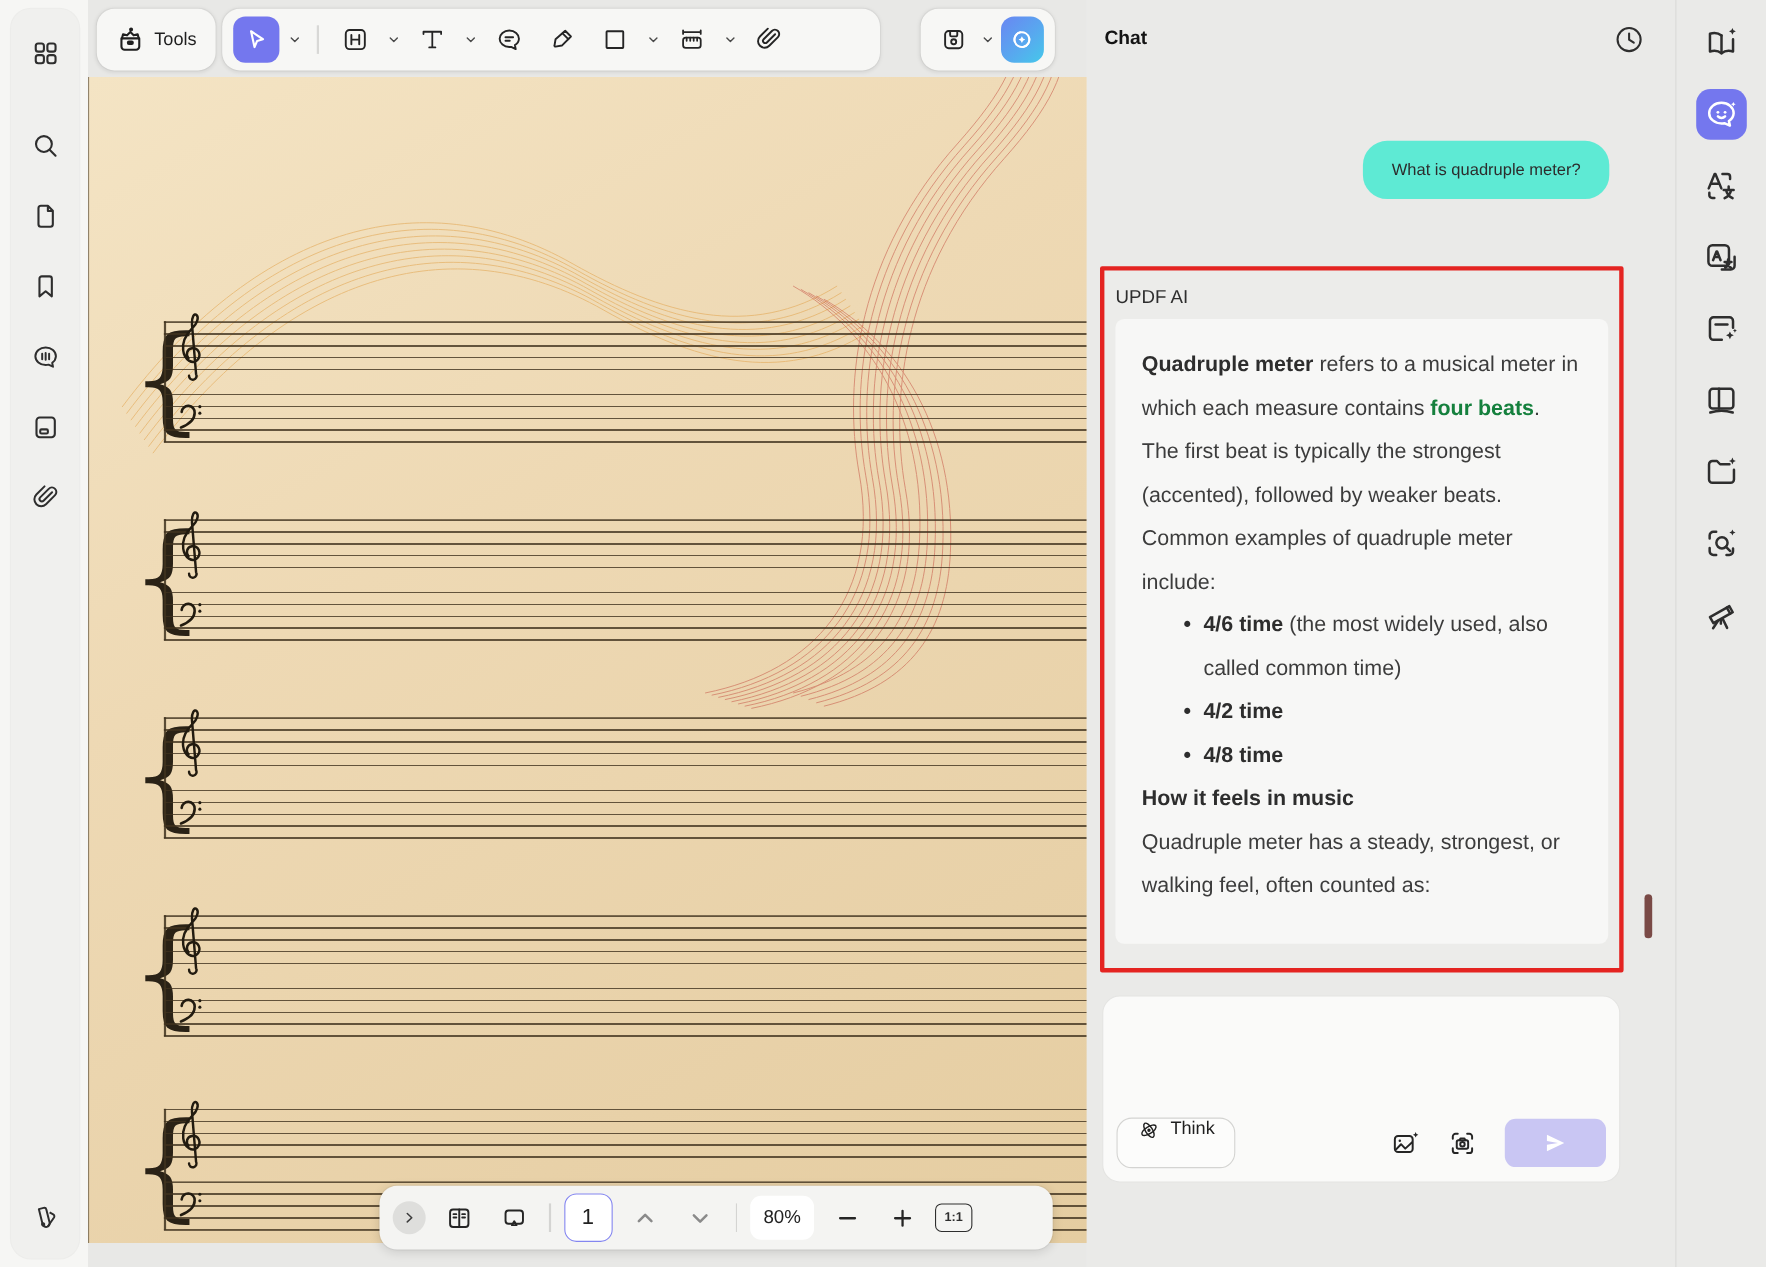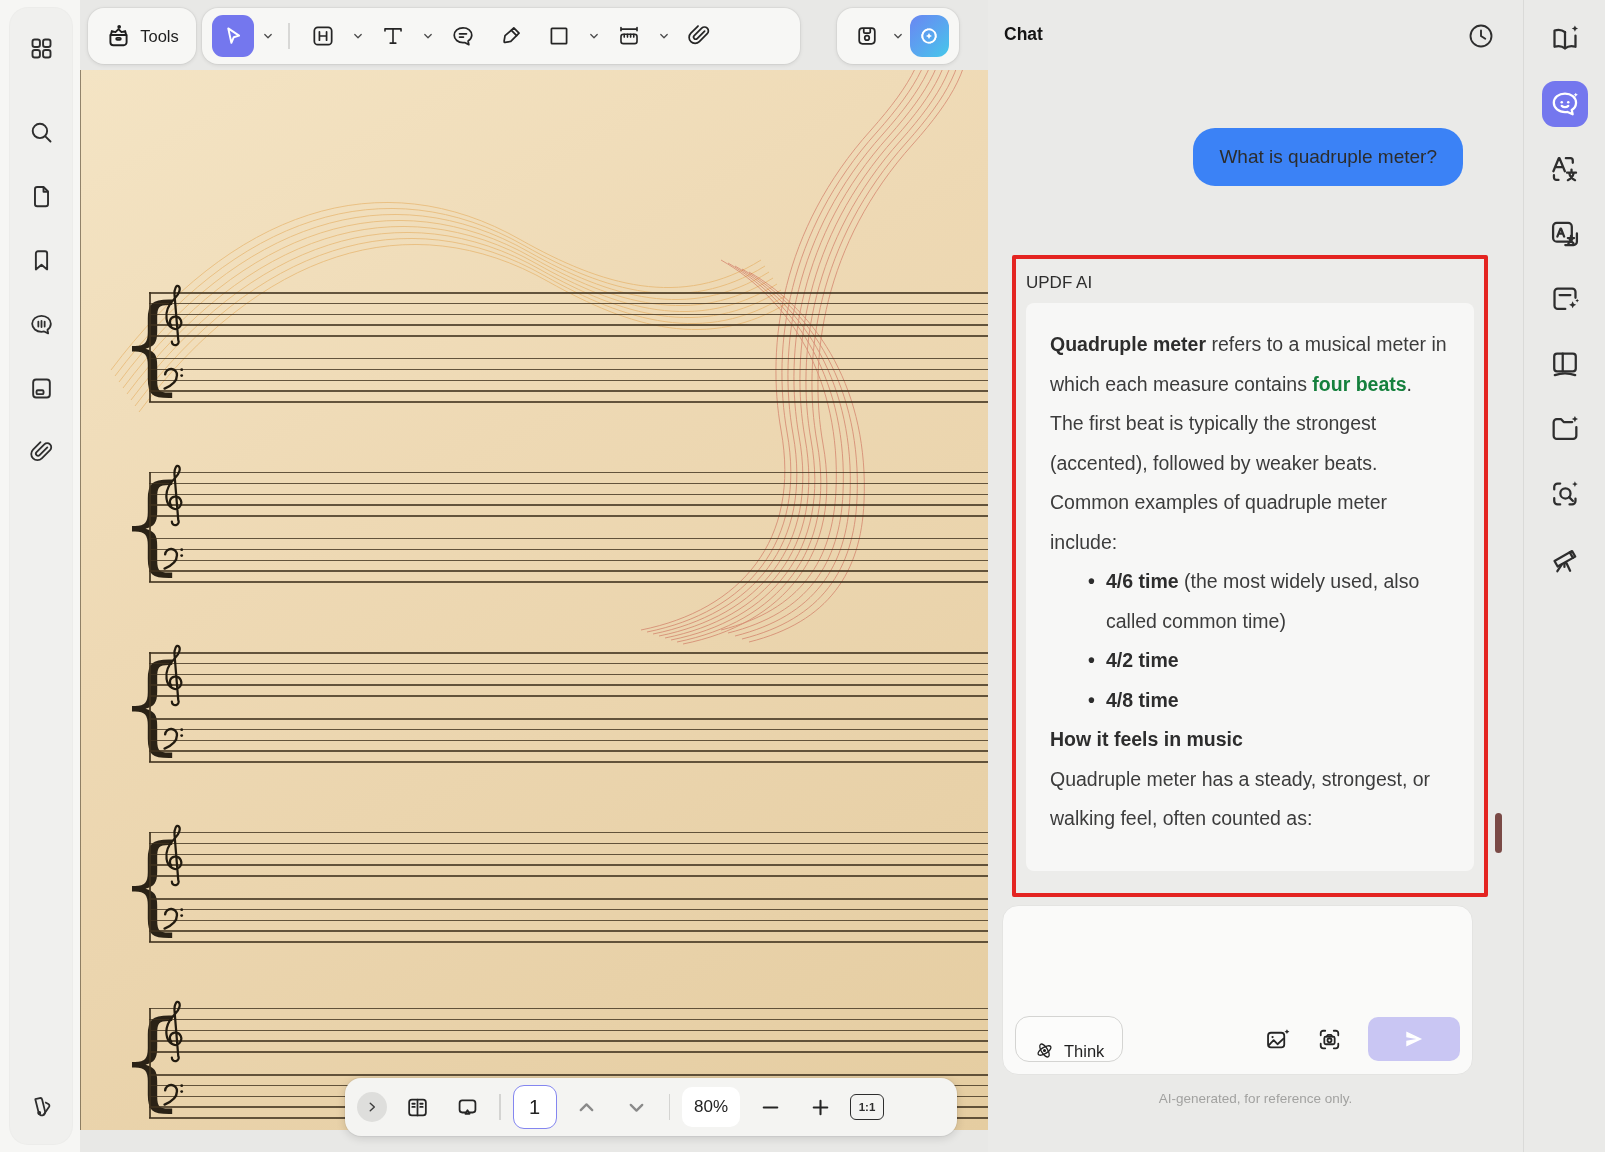--- a/index.html
+++ b/index.html
@@ -74,42 +74,42 @@
   .one2one { width:34px; height:26px; border:1.8px solid #2e2e2e; border-radius:6px; display:flex; align-items:center;
              justify-content:center; font-size:11.5px; font-weight:700; color:#2e2e2e; cursor:pointer; }
 
   
   .chat-col { position:absolute; left:988px; top:0; width:535px; height:1152px; background:#eaeae8; }
   .chat-header { position:absolute; left:0; top:0; width:100%; height:64px; }
   .chat-title { position:absolute; left:16px; top:24px; font-size:17.5px; font-weight:700; color:#141414; }
   .clock-btn { position:absolute; right:24px; top:18px; width:36px; height:36px; display:flex; align-items:center; justify-content:center; cursor:pointer; }
   .clock-btn svg { width:30px; height:30px; }
 
-  .user-bubble { position:absolute; right:60px; top:128px; max-width:330px; background:#3b82f6; border-radius:22px;
-                 padding:18px 26px; font-size:19px; color:#2c2c2c; }
-
-  .ai-block { position:absolute; left:12px; top:255px; width:476px; height:642px; border:4.5px solid #e42421; border-radius:2px; background:#ececea;margin-left:12px; }
+  .user-bubble { position:absolute; right:60px; top:128px; max-width:330px; background:#5eead4; border-radius:22px;
+                 padding:18px 26px; font-size:15px; color:#2c2c2c; }
+
+  .ai-block { position:absolute; left:12px; top:242px; width:476px; height:642px; border:4.5px solid #e42421; border-radius:2px; background:#ececea; }
   .ai-name { margin:14px 0 10px 10px; font-size:17px; color:#2e2e2e; }
   .ai-card { margin:0 10px 12px 10px; background:#f7f7f6; border-radius:8px; padding:22px 24px 16px 24px;
              font-size:19.5px; line-height:39.5px; color:#3c3c3c; height:568px; overflow:hidden; }
   .ai-card b { font-weight:700; color:#2d2d2d; }
   .ai-bullets { list-style:none; padding-left:56px; }
   .ai-bullets li { position:relative; }
   .ai-bullets li::before { content:"•"; position:absolute; left:-18px; color:#2d2d2d; font-weight:700; }
   .chat-scroll-thumb { position:absolute; left:507px; top:813px; width:7px; height:40px; border-radius:4px; background:#7a4a46; cursor:grab; }
 
   .ask-card { position:absolute; left:14px; top:905px; width:471px; height:170px; background:#fafaf9;
               border:1px solid #e4e4e2; border-radius:16px; }
   .ask-input { position:absolute; left:0; top:0; width:100%; height:108px; border:0; outline:0; resize:none;
                background:transparent; padding:20px 22px; font-family:"Liberation Sans",sans-serif;
                font-size:19px; color:#333; }
   .ask-input::placeholder { color:#9b9b99; }
   .ask-row { position:absolute; left:12px; right:12px; bottom:12px; height:46px; display:flex; align-items:center; }
   .think-btn { height:46px; border:1.4px solid #d4d4d2; border-radius:14px; background:#fcfcfb; display:flex;
-               align-items:flex-end; gap:9px; padding:0 18px; cursor:pointer; }
+               align-items:flex-start; gap:9px; padding:0 18px; cursor:pointer; }
   .think-btn svg { width:21px; height:21px; }
   .think-label { font-size:16.5px; color:#1f1f1f; }
   .ask-spacer { flex:1; }
   .ask-icon { width:34px; height:34px; display:flex; align-items:center; justify-content:center; margin-right:18px; cursor:pointer; }
   .ask-icon svg { width:27px; height:27px; }
   .send-btn { width:92px; height:44px; background:#c9c6f3; border-radius:10px; display:flex; align-items:center;
               justify-content:center; cursor:pointer; margin-left:4px; }
   .send-btn svg { width:22px; height:22px; }
   .disclaimer { position:absolute; left:0; right:0; top:1091px; text-align:center; font-size:13.5px; color:#a2a2a0; }
 
@@ -501,21 +501,20 @@
             </svg>
         </div>
         <div class="send-btn">
           <svg viewBox="0 0 24 24">
               <path d="M3.6 20.2l17.2-8.2L3.6 3.8l-.01 6.4L14.6 12 3.59 13.8z" fill="#ffffff"></path>
             </svg>
         </div>
       </div>
     </div>
 
-    <div class="disclaimer">AI-generated, for reference only.</div>
   </div>
 
   <div class="right-rail">
     <div class="rail-btn">
       <svg viewBox="0 0 24 24" fill="none" stroke="#2e2e2e" stroke-width="1.6" stroke-linecap="round" stroke-linejoin="round">
           <path d="M12 7.2c-2-1.6-4.7-2-7.4-1.1v11.4c2.7-.9 5.4-.5 7.4 1.1 2-1.6 4.7-2 7.4-1.1V9.6"></path>
           <path d="M12 7.2v11.4"></path>
           <path d="M19 2.4l.7 1.5 1.5.7-1.5.7-.7 1.5-.7-1.5-1.5-.7 1.5-.7z" fill="#2e2e2e" stroke="none"></path>
         </svg>
     </div>

